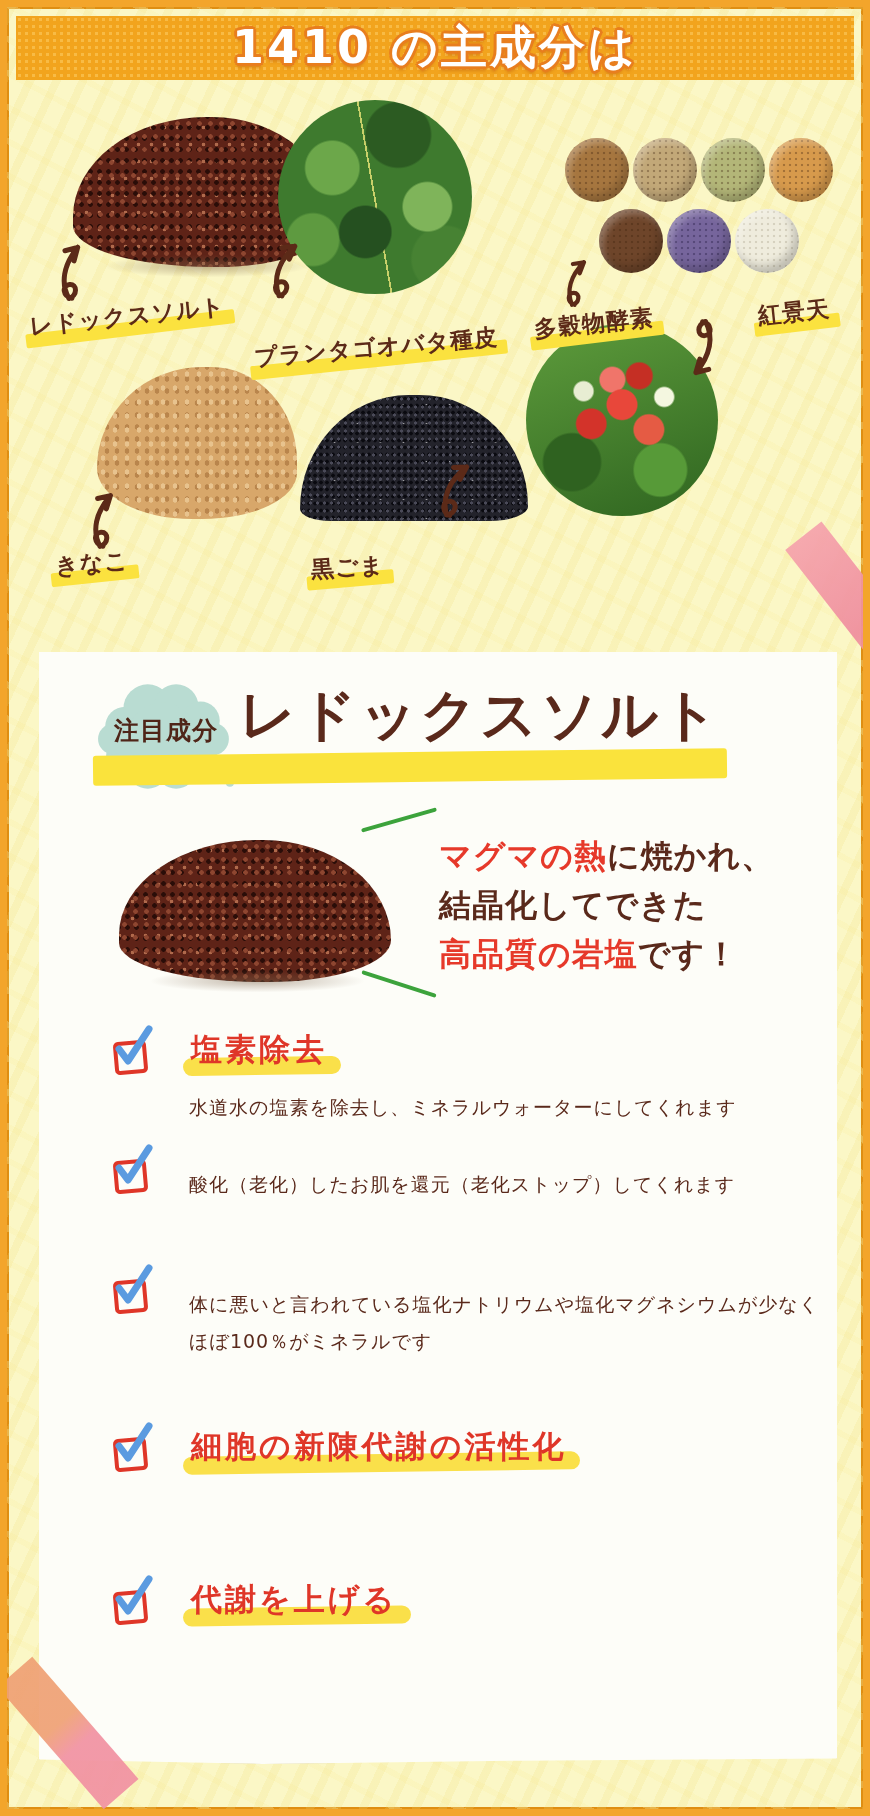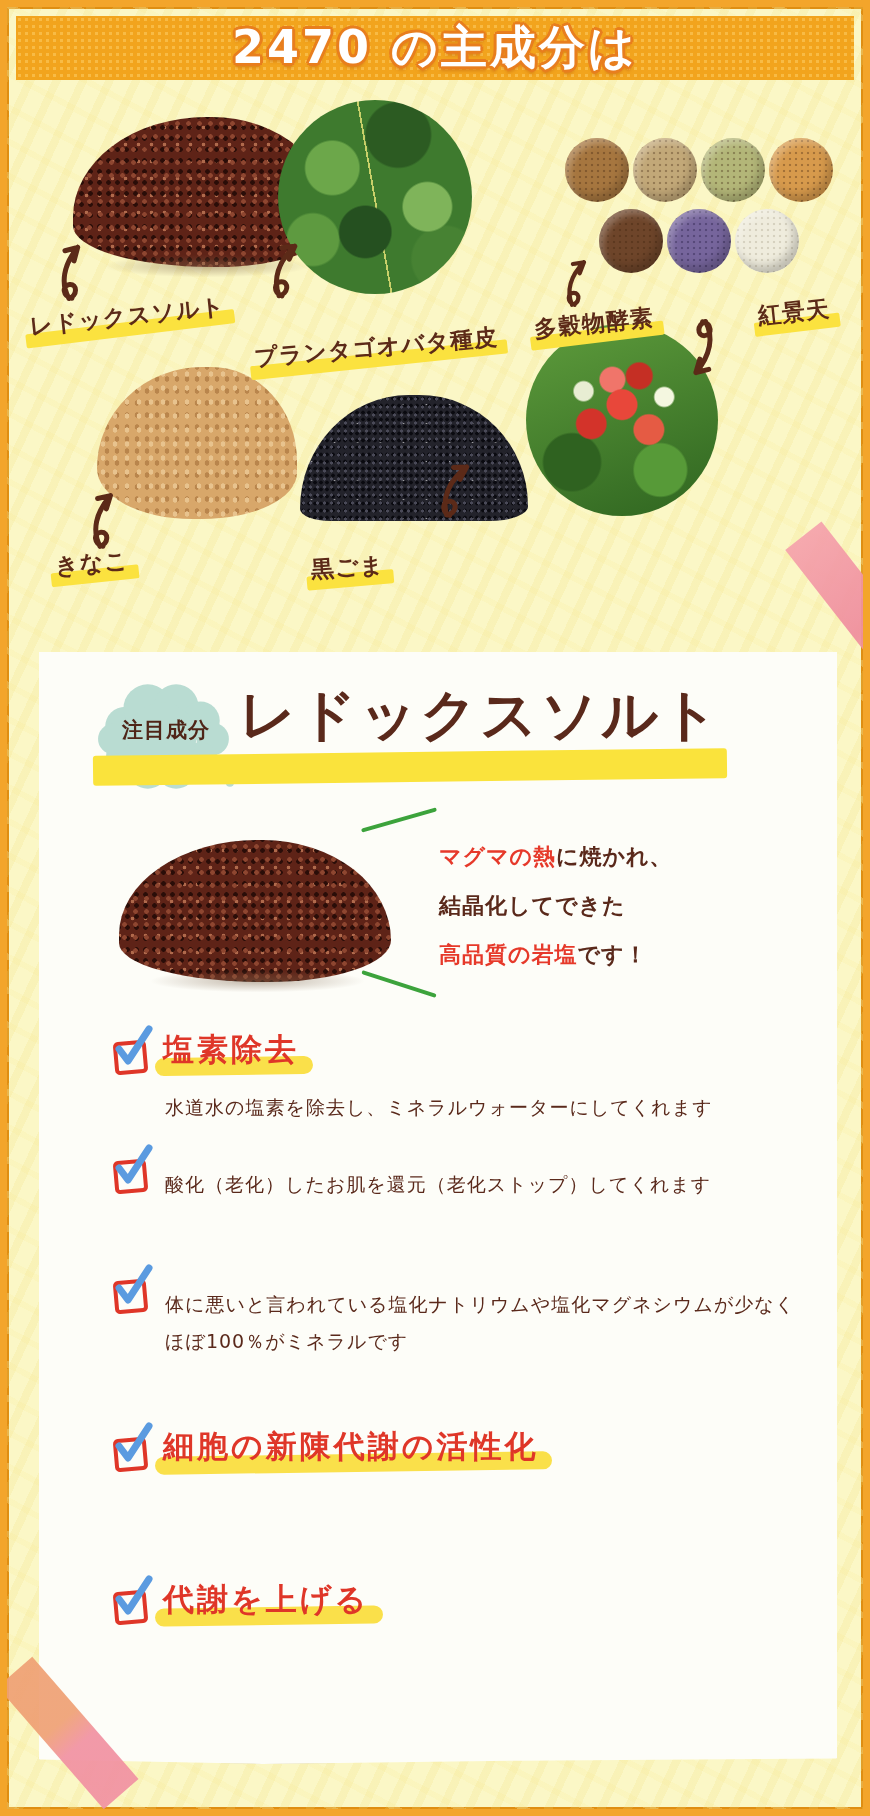--- a/index.html
+++ b/index.html
@@ -136,80 +136,80 @@
   .card{
     position:absolute;left:32px;top:645px;width:798px;height:1112px;z-index:3;
     background:#FDFDF8;
     box-shadow:0 3px 6px rgba(170,150,80,.5);
     clip-path:polygon(0 0,100% 0,100% 99.5%,60% 99.7%,28% 100%,0 99.6%);
   }
   .badge{position:absolute;left:56px;top:24px;width:142px;height:114px;}
   .badge svg{position:absolute;inset:0;width:100%;height:100%;}
   .badge-label{
     position:absolute;inset:0;display:flex;align-items:center;justify-content:center;
-    font-size:21px;font-weight:bold;color:#4F2518;letter-spacing:1px;padding-bottom:6px;
+    font-size:25px;font-weight:bold;color:#4F2518;letter-spacing:1px;padding-bottom:6px;
   }
   .card-title{
     position:absolute;left:200px;top:26px;margin:0;z-index:2;white-space:nowrap;
     font-size:56px;font-weight:bold;color:#5A291B;letter-spacing:3px;
   }
   .title-hl{
     position:absolute;left:54px;top:100px;width:634px;height:30px;z-index:1;
     background:#FAE33C;border-radius:3px;transform:rotate(-0.7deg);
   }
   .salt-card{left:80px;top:188px;width:272px;height:142px;}
   .slash{position:absolute;width:78px;height:4px;background:#3CA33C;border-radius:2px;z-index:1;}
   .s1{left:321px;top:166px;transform:rotate(-16deg);}
   .s2{left:321px;top:330px;transform:rotate(18deg);}
   .intro{
     position:absolute;left:400px;top:180px;width:385px;
-    font-size:22px;font-weight:bold;color:#5A291B;line-height:49px;letter-spacing:1px;white-space:nowrap;
+    font-size:32px;font-weight:bold;color:#5A291B;line-height:49px;letter-spacing:1px;white-space:nowrap;
   }
   .intro .em{color:#E6392A;}
   
   .benefit{position:absolute;left:74px;width:710px;}
   .b1{top:377px;} .b2{top:496px;} .b3{top:616px;} .b4{top:774px;} .b5{top:927px;}
   .check{position:absolute;left:0;top:0;width:42px;height:46px;}
   .check .box{
     position:absolute;left:1px;top:12px;width:25px;height:25px;
     border:4px solid #DF3628;border-radius:5px;transform:rotate(-5deg);
   }
   .check svg{position:absolute;left:-2px;top:-6px;width:44px;height:46px;}
   .check path{stroke:#5B9BE0;stroke-width:7;fill:none;stroke-linecap:round;stroke-linejoin:round;}
-  .bh{margin-left:50px;display:inline-block;position:relative;}
+  .bh{margin-left:78px;display:inline-block;position:relative;}
   .hl{
     position:relative;z-index:1;display:inline-block;white-space:nowrap;
     font-size:31px;font-weight:bold;color:#DF3628;letter-spacing:3px;
   }
   .hl::after{
     content:"";position:absolute;left:-8px;right:-14px;bottom:-4px;height:18px;z-index:-1;
     background:#FAE04A;border-radius:9px;transform:rotate(-0.8deg);
   }
   .bd{
-    margin-left:52px;margin-top:18px;
+    margin-left:76px;margin-top:18px;
     font-size:19px;color:#5A291B;letter-spacing:1px;line-height:37px;white-space:nowrap;
   }
   
   .tape{position:absolute;z-index:5;opacity:.93;}
   .tape-tr{
     left:766px;top:568px;width:158px;height:46px;transform:rotate(52deg);
     background:linear-gradient(to right,#F5A3AC,#EF8E9E 70%,#F2A0A0);
   }
   .tape-bl{
     left:-20px;top:1703px;width:162px;height:46px;transform:rotate(49deg);
     background:linear-gradient(to right,#EFA175 0 42%,#F192A2 60%);
   }
 </style>
 </head>
 <body>
 
 <div class="page">
 
   <div class="banner">
-    <span class="banner-title">2470 の主成分は</span>
+    <span class="banner-title">1410 の主成分は</span>
   </div>
 
   <div class="photo salt-blob salt-large shadowed"></div>
   <div class="photo plant-circle"></div>
   <div class="grain g1"></div>
   <div class="grain g2"></div>
   <div class="grain g3"></div>
   <div class="grain g4"></div>
   <div class="grain g5"></div>
   <div class="grain g6"></div>

